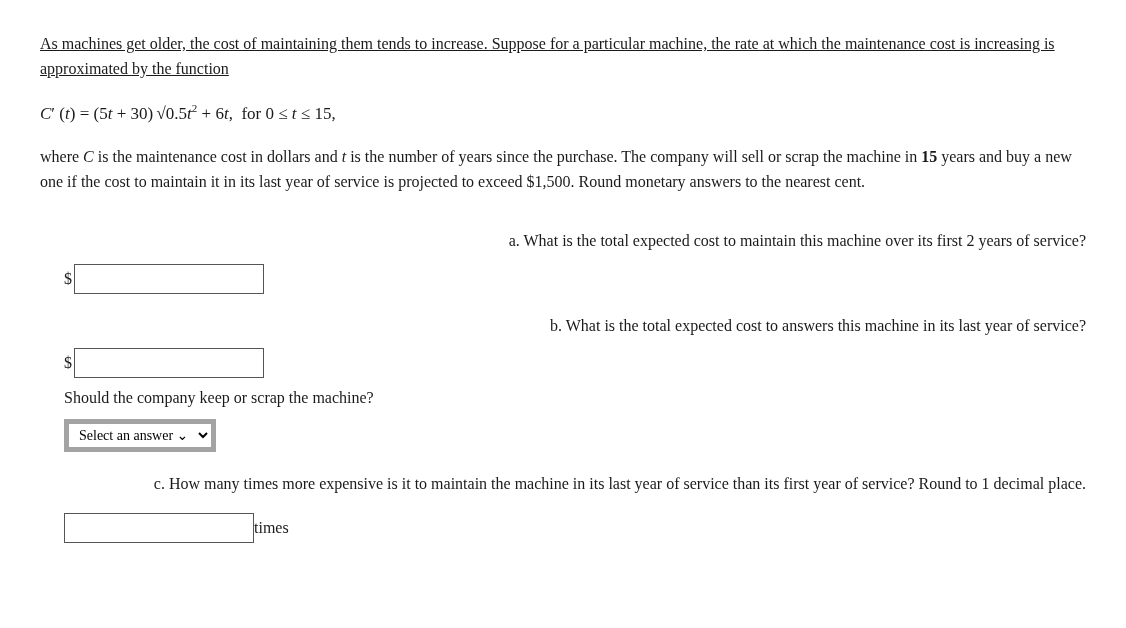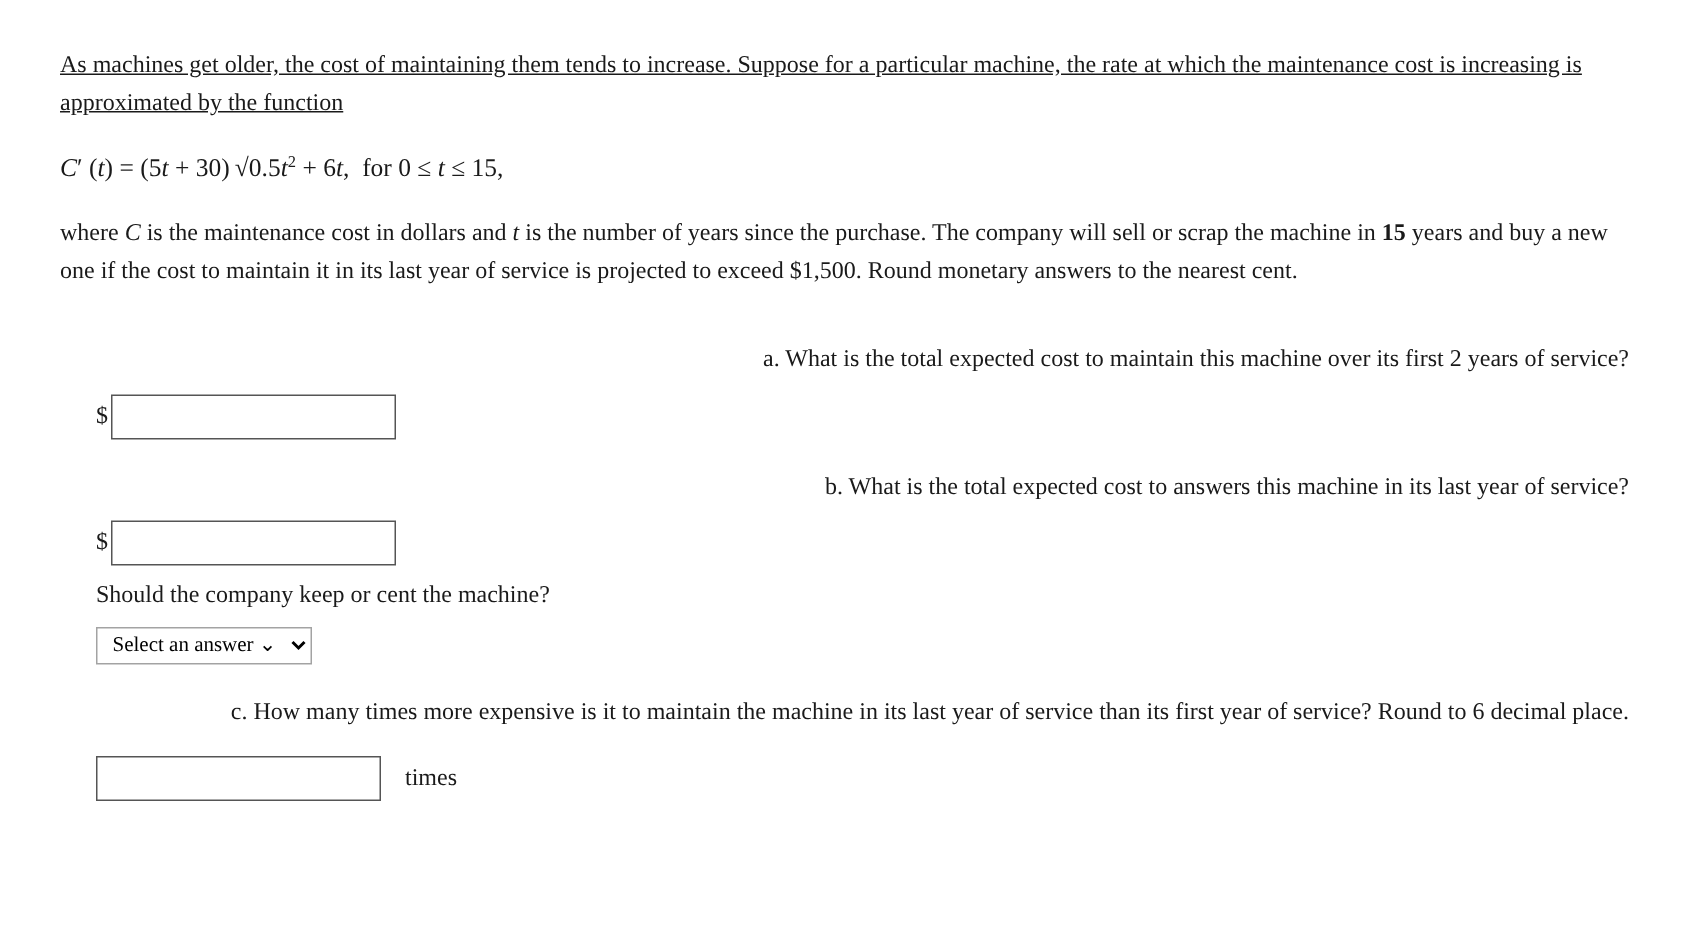--- a/index.html
+++ b/index.html
@@ -76,33 +76,33 @@
     }
 
     .sub-question {
       margin-top: 4px;
       font-size: 16px;
       line-height: 1.55;
       margin-bottom: 8px;
     }
 
     .select-dropdown {
-      border: 1px solid #a3a3a3;
+      border: 5px solid #a3a3a3;
       padding: 3px 6px;
       font-size: 14px;
       font-family: Georgia, serif;
       background: #fff;
       cursor: pointer;
       appearance: auto;
     }
 
     .times-row {
       display: flex;
       align-items: center;
-      gap: 16px;
+      gap: 0;
       margin-top: 16px;
     }
 
     .times-label {
       font-size: 16px;
       font-family: Georgia, serif;
     }
 
     sup {
       font-size: 11px;
@@ -131,27 +131,27 @@
     <input type="text" class="answer-input" value="" placeholder="" style="">
   </div>
 </div>
 
 <div class="question-section">
   <p class="question-label">b. What is the total expected cost to answers this machine in its last year of service?</p>
   <div class="input-row">
     <span class="dollar-sign">$</span>
     <input type="text" class="answer-input" value="" style="">
   </div>
-  <p class="sub-question">Should the company keep or cent the machine?</p>
+  <p class="sub-question">Should the company keep or scrap the machine?</p>
   <select class="select-dropdown">
     <option>Select an answer ⌄</option>
     <option>Keep the machine</option>
     <option>Scrap the machine</option>
   </select>
 </div>
 
 <div class="question-section">
-  <p class="question-label">c. How many times more expensive is it to maintain the machine in its last year of service than its first year of service? Round to 6 decimal place.</p>
+  <p class="question-label">c. How many times more expensive is it to maintain the machine in its last year of service than its first year of service? Round to 1 decimal place.</p>
   <div class="times-row">
     <input type="text" class="answer-input" value="" style="">
     <span class="times-label">times</span>
   </div>
 </div>
 
 </body></html>

